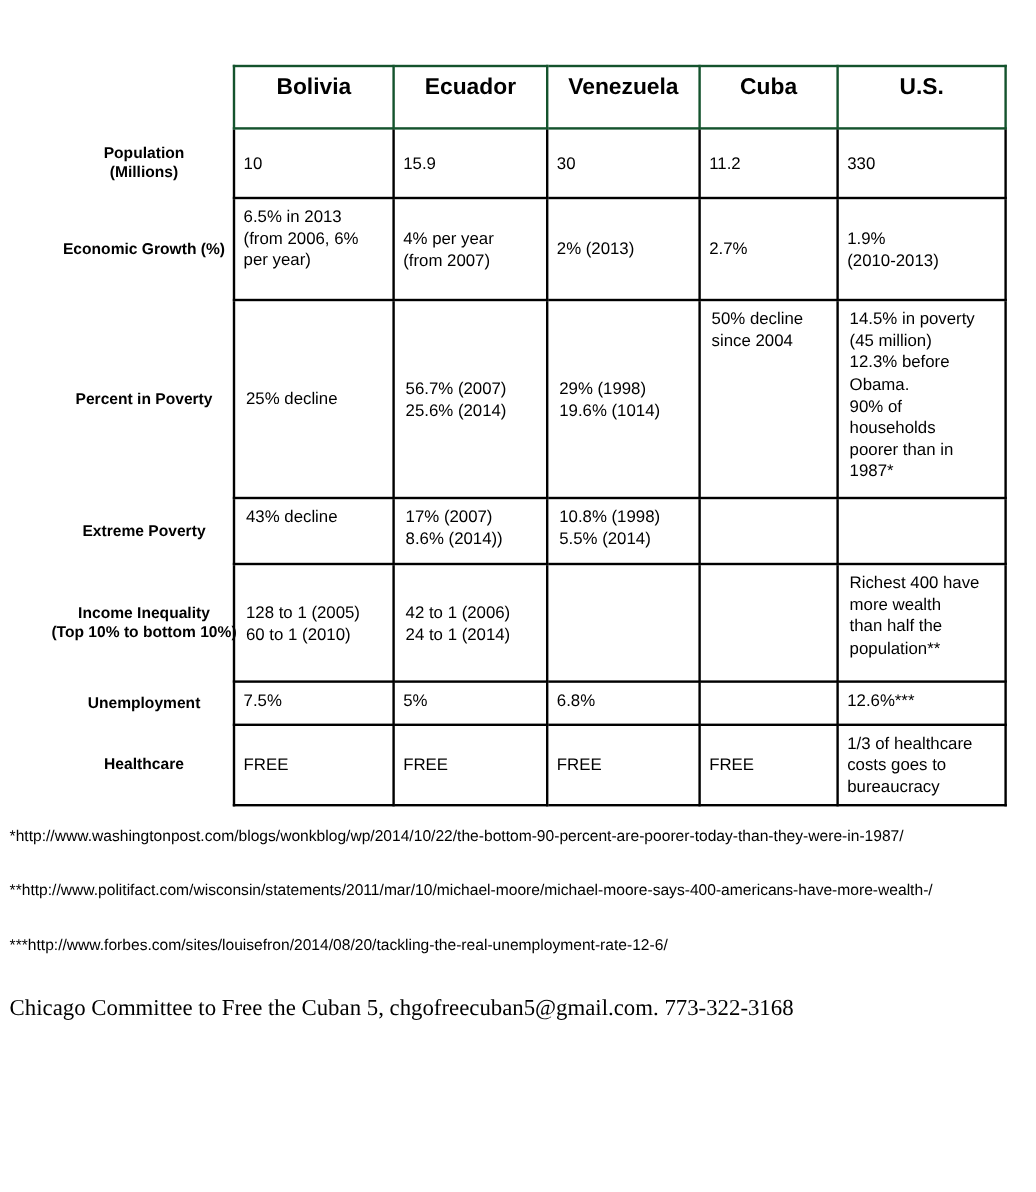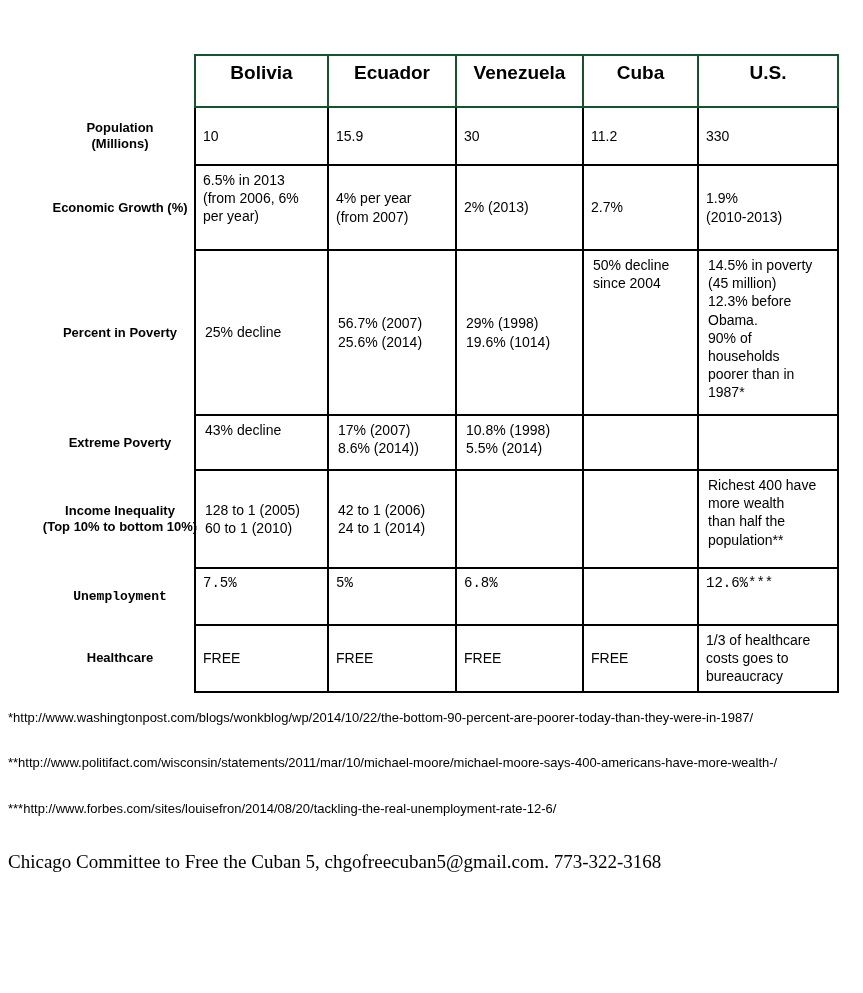--- a/index.html
+++ b/index.html
@@ -73,21 +73,21 @@
     white-space: pre-line;
   }
   td.ta-l { text-align: left; padding-left: 9px; }
   td.va-t { vertical-align: top; }
   tr.h52  { height: 52px; }
   tr.h58  { height: 58px; }
   tr.h85  { height: 85px; }
   tr.h165 { height: 165px; }
   tr.h55  { height: 55px; }
   tr.h98  { height: 98px; }
-  tr.h53  { height: 57px; font-family: Liberation Mono, monospace; }
+  tr.h53  { height: 36px; }
   tr.h49  { height: 49px; }
   .footnotes {
     margin: 16px 8px 0 8px;
     font-size: 13px;
     line-height: 1.45;
   }
   .footnotes p.fn {
     margin: 0 0 27px 0;
     word-break: break-word;
   }

